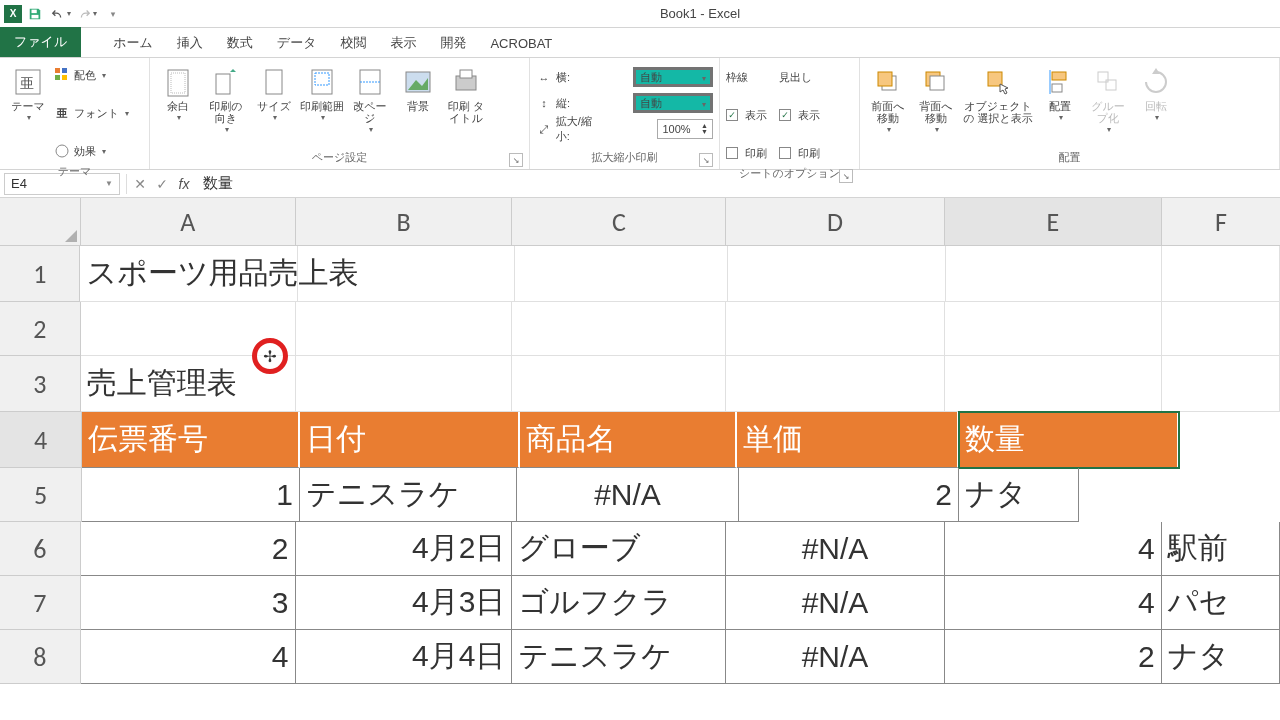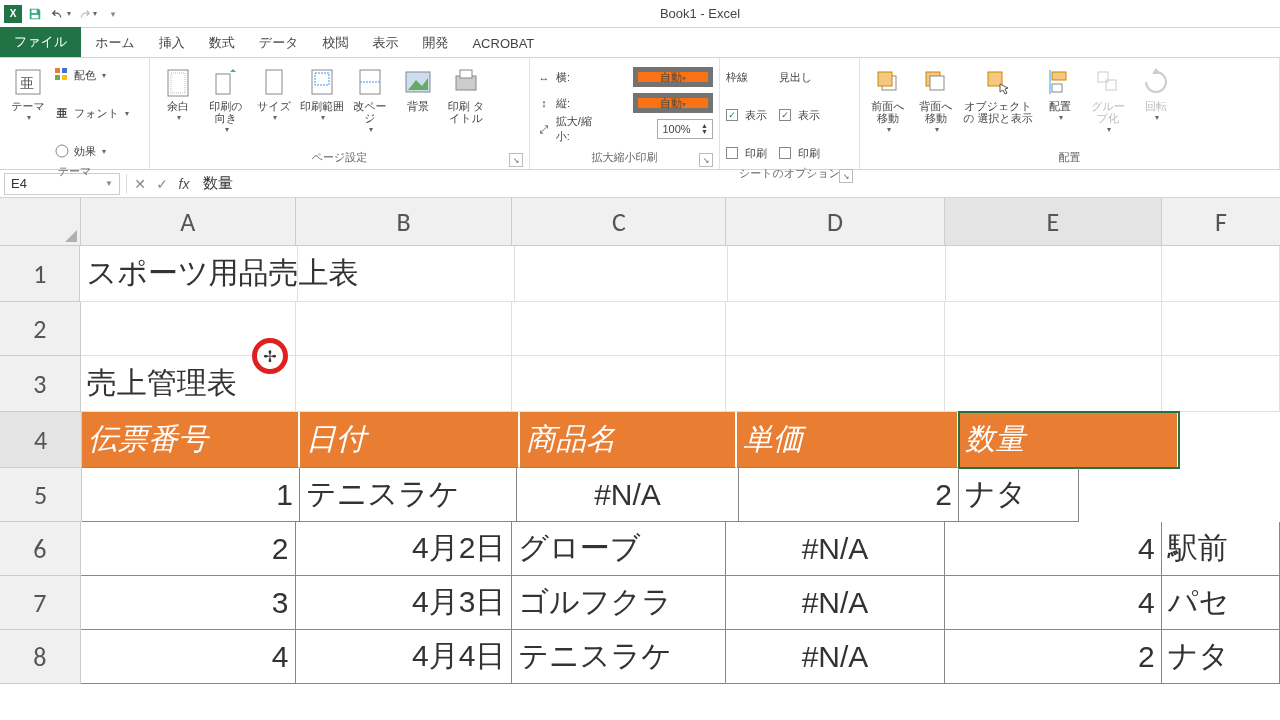--- a/index.html
+++ b/index.html
@@ -8,37 +8,37 @@
   
   .titlebar { height: 28px; background: #fff; display: flex; align-items: center; padding: 0 4px; border-bottom: 1px solid #d4d4d4; }
   .app-icon { width: 18px; height: 18px; background: #217346; color: #fff; display: flex; align-items: center; justify-content: center; font-size: 10px; font-weight: bold; margin-right: 2px; }
   .qat { display: flex; align-items: center; gap: 4px; }
   .qat-btn { width: 22px; height: 22px; display: flex; align-items: center; justify-content: center; color: #555; }
   .qat-btn svg { width: 14px; height: 14px; }
   .title-wrap { flex: 1; text-align: center; }
 
   
   .ribbon-tabs { height: 30px; display: flex; align-items: flex-end; background: #fff; padding-left: 0; border-bottom: 1px solid #d4d4d4; }
-  .file-tab { background: #217346; color: #fff; height: 30px; padding: 0 14px; display: flex; align-items: center; font-size: 13px; margin-right: 2px; }
+  .file-tab { background: #217346; color: #fff; height: 30px; padding: 0 14px; display: flex; align-items: center; font-size: 13px; margin-right: 20px; }
   .tab { height: 28px; padding: 0 12px; display: flex; align-items: center; font-size: 13px; color: #444; cursor: default; }
   .tab.active { border: 1px solid #d4d4d4; border-bottom: 1px solid #fff; background: #fff; margin-bottom: -1px; color: #217346; }
 
   
   .ribbon { height: 112px; background: #fff; display: flex; border-bottom: 1px solid #d4d4d4; }
   .group { border-right: 1px solid #e1e1e1; padding: 4px 6px 0 6px; display: flex; flex-direction: column; justify-content: space-between; }
   .group-items { display: flex; align-items: flex-start; gap: 4px; flex: 1; }
   .group-label { text-align: center; font-size: 11px; color: #666; padding: 2px 0 4px 0; position: relative; }
   .dlauncher { position: absolute; right: 0; bottom: 2px; width: 14px; height: 14px; border: 1px solid #bbb; font-size: 8px; display: flex; align-items: center; justify-content: center; color: #666; }
   .big-btn { width: 44px; display: flex; flex-direction: column; align-items: center; gap: 2px; font-size: 11px; color: #444; line-height: 1.1; text-align: center; padding-top: 4px; }
   .big-btn .ico { width: 32px; height: 32px; display: flex; align-items: center; justify-content: center; }
   .small-row { display: flex; flex-direction: column; gap: 16px; padding-top: 2px; }
   .small-item { display: flex; align-items: center; gap: 4px; font-size: 11px; color: #444; height: 22px; }
   .small-item .sico { width: 16px; height: 16px; display: flex; align-items: center; justify-content: center; }
   .drop-arrow::after { content: "▾"; font-size: 8px; color: #666; margin-left: 2px; }
-  .combo { border: 5px solid #737373; height: 20px; width: 80px; background: #f97316; display: flex; align-items: center; padding: 0 4px; font-size: 11px; justify-content: center; }
+  .combo { border: 3px solid #737373; height: 20px; width: 80px; background: #14b8a6; display: flex; align-items: center; padding: 0 4px; font-size: 11px; justify-content: space-between; }
   .combo .ca::after { content: "▾"; font-size: 8px; color: #666; }
   .spin { border: 1px solid #aaa; height: 20px; width: 56px; display: flex; align-items: center; padding: 0 4px; font-size: 11px; justify-content: space-between; margin-left: 44px; }
   .chk { width: 12px; height: 12px; border: 1px solid #888; display: inline-flex; align-items: center; justify-content: center; font-size: 9px; color: #217346; margin-right: 3px; }
   .disabled { color: #bbb; }
 
   
   .namebox-row { height: 28px; display: flex; align-items: center; border-bottom: 1px solid #d4d4d4; background: #fff; }
   .namebox { width: 116px; height: 22px; border: 1px solid #ccc; margin: 0 4px; display: flex; align-items: center; padding: 0 6px; font-size: 13px; justify-content: space-between; }
   .fx-btn { width: 22px; height: 22px; display: flex; align-items: center; justify-content: center; color: #888; font-size: 14px; }
   .fbar-sep { width: 1px; height: 20px; background: #ddd; margin: 0 2px; }
@@ -49,21 +49,21 @@
   .colhdr-row { display: flex; height: 48px; }
   .corner { width: 82px; height: 48px; border-right: 1px solid #ccc; border-bottom: 1px solid #ccc; background: #f0f0f0; position: relative; }
   .corner::after { content: ""; position: absolute; right: 3px; bottom: 3px; width: 0; height: 0; border-left: 12px solid transparent; border-bottom: 12px solid #b0b0b0; }
   .colhdr { height: 48px; border-right: 1px solid #ccc; border-bottom: 1px solid #ccc; background: #f0f0f0; display: flex; align-items: center; justify-content: center; font-size: 26px; color: #555; font-family: Calibri, sans-serif; }
   .colhdr.sel { background: #e4e4e4; }
   .row { display: flex; }
   .rowhdr { width: 82px; border-right: 1px solid #ccc; border-bottom: 1px solid #ccc; background: #f0f0f0; display: flex; align-items: center; justify-content: center; font-size: 26px; color: #555; font-family: Calibri, sans-serif; }
   .rowhdr.sel { background: #e4e4e4; }
   .cell { border-right: 1px solid #e0e0e0; border-bottom: 1px solid #e0e0e0; display: flex; align-items: center; padding: 0 6px; font-size: 30px; font-family: "MS PGothic", sans-serif; overflow: hidden; white-space: nowrap; }
   .cell.rt { justify-content: flex-end; }
-  .hdrcell { background: #E97D31; color: #fff; border-right: 2px solid #fff; border-bottom: 1px solid #888; font-style: italic; }
+  .hdrcell { background: #E97D31; color: #fff; border-right: 2px solid #fff; border-bottom: 1px solid #888; }
   .datacell { border-right: 1px solid #888; border-bottom: 1px solid #888; }
   .activecell { outline: 2px solid #217346; outline-offset: -1px; }
 
   .col-A { width: 218px; }
   .col-B { width: 220px; }
   .col-C { width: 217px; }
   .col-D { width: 222px; }
   .col-E { width: 220px; }
   .col-F { width: 120px; }
   .h-tall { height: 56px; }

